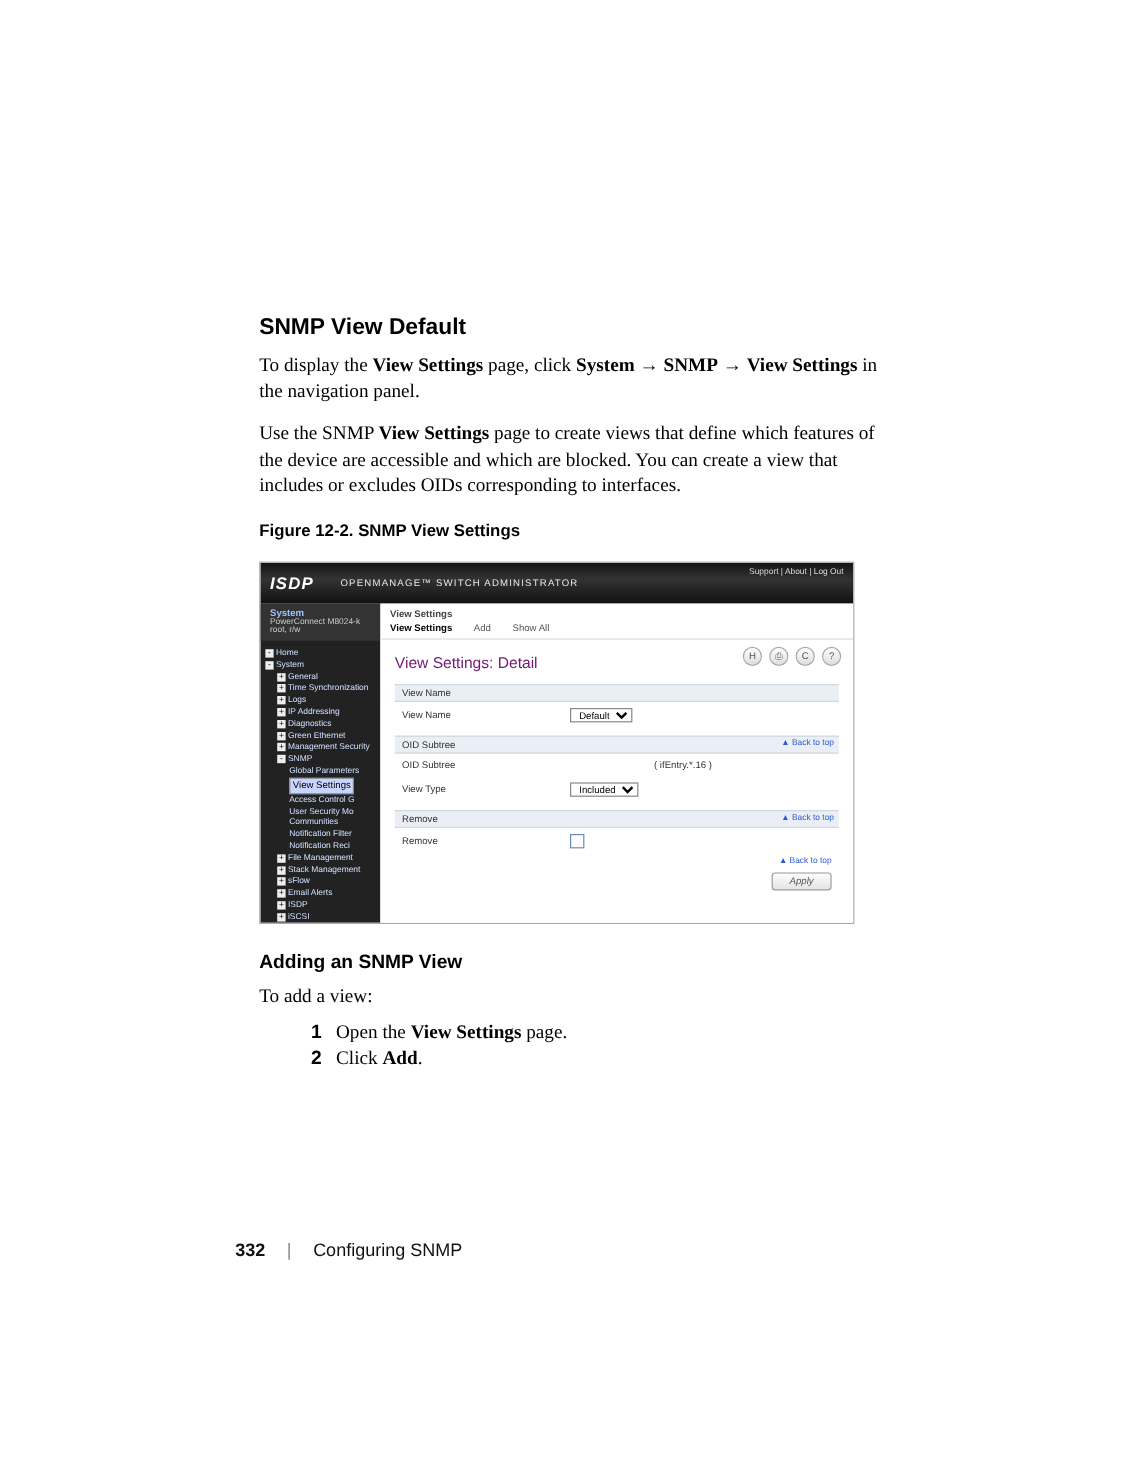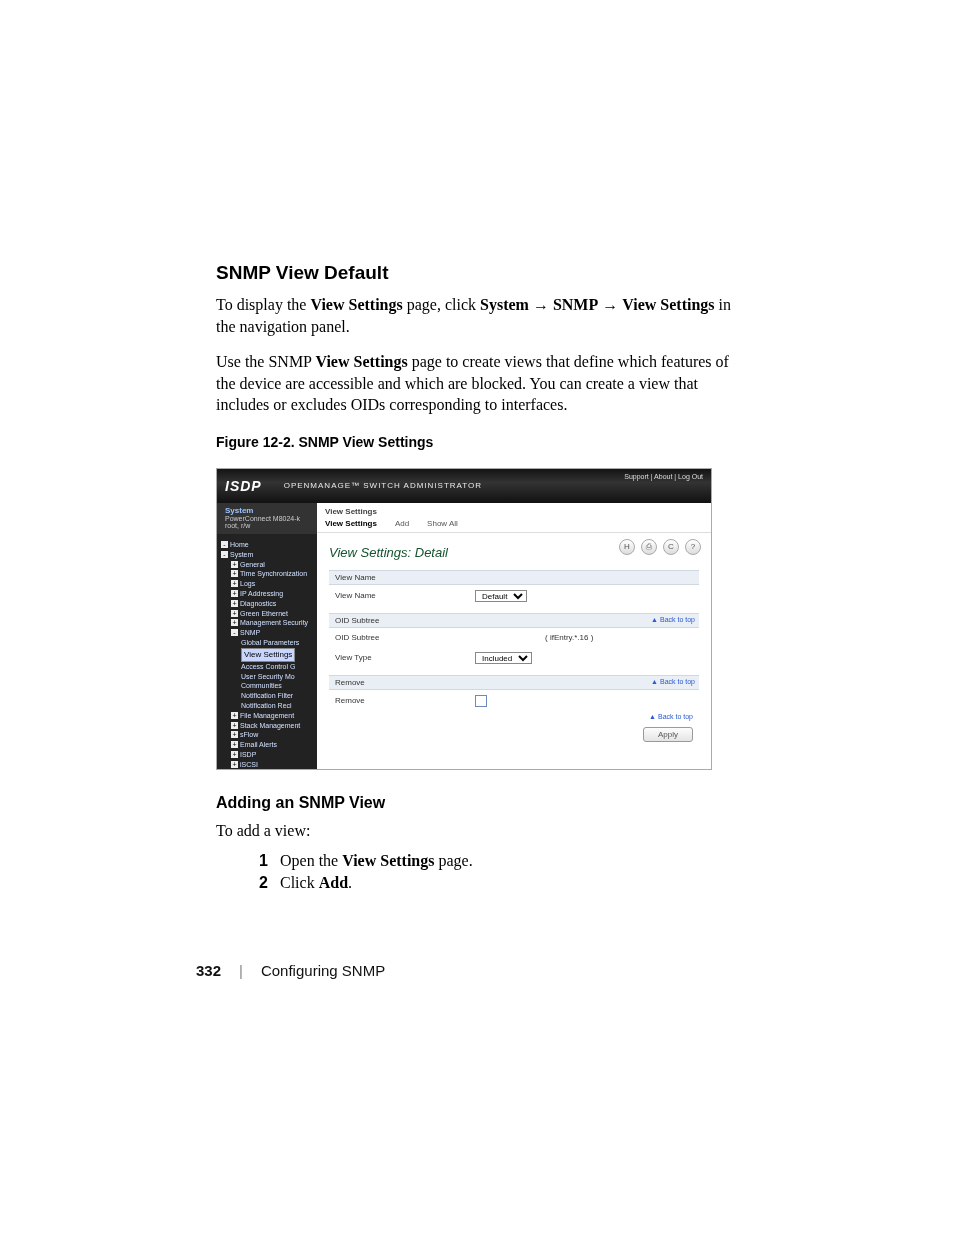--- a/index.html
+++ b/index.html
@@ -136,23 +136,22 @@
   .tabs .tb0 { font-weight: bold; color: #000; }
   .content {
     padding: 8px 12px 4px 12px;
     font-size: 8px;
     color: #333;
     position: relative;
   }
   .page-title {
     font-size: 13px;
     font-family: Arial, Helvetica, sans-serif;
-    color: #14532d;
+    color: #701a75;
     margin: 4px 0 10px 0;
-    font-style: italic;
   }
   .iconrow {
     position: absolute;
     right: 10px; top: 6px;
     display: flex;
     gap: 6px;
   }
   .iconrow .ic {
     width: 14px; height: 14px;
     border: 1px solid #aaa;
@@ -185,20 +184,21 @@
     padding: 5px 6px;
     font-size: 8px;
   }
   .form-row .lbl { width: 140px; color: #333; }
   .sel {
     border: 1px solid #888;
     font-size: 8px;
     padding: 0 2px;
     background: #fff;
     height: 12px;
+    text-align: right;
   }
   .oidval {
     margin-left: 70px;
     color: #333;
   }
   .chk {
     width: 10px; height: 10px;
     border: 1px solid #6b8ab9;
     display: inline-block;
   }
@@ -206,20 +206,21 @@
     text-align: right;
     padding: 6px 6px 0 0;
   }
   .applybtn {
     border: 1px solid #999;
     background: linear-gradient(#fdfdfd,#e4e4e4);
     font-size: 8px;
     padding: 2px 14px;
     border-radius: 3px;
     color: #555;
+    font-style: italic;
   }
   
   .h3 {
     font-family: Arial, Helvetica, sans-serif;
     font-weight: bold;
     font-size: 16px;
     margin: 0 0 8px 0;
   }
   .ol {
     margin: 10px 0 0 0;
@@ -238,21 +239,21 @@
     margin-right: 12px;
   }
   .ol .txt { flex: 1; }
   .ol .sub {
     margin: 6px 0 0 64px;
     font-size: 16px;
   }
   .footer {
     position: absolute;
     left: 196px;
-    top: 962px;
+    top: 1034px;
     font-family: Arial, Helvetica, sans-serif;
     font-size: 15px;
     display: flex;
     align-items: center;
     gap: 18px;
     color: #111;
     text-align: center;
   }
   .footer .pn { font-weight: bold; }
   .footer .sep { color: #888; }

